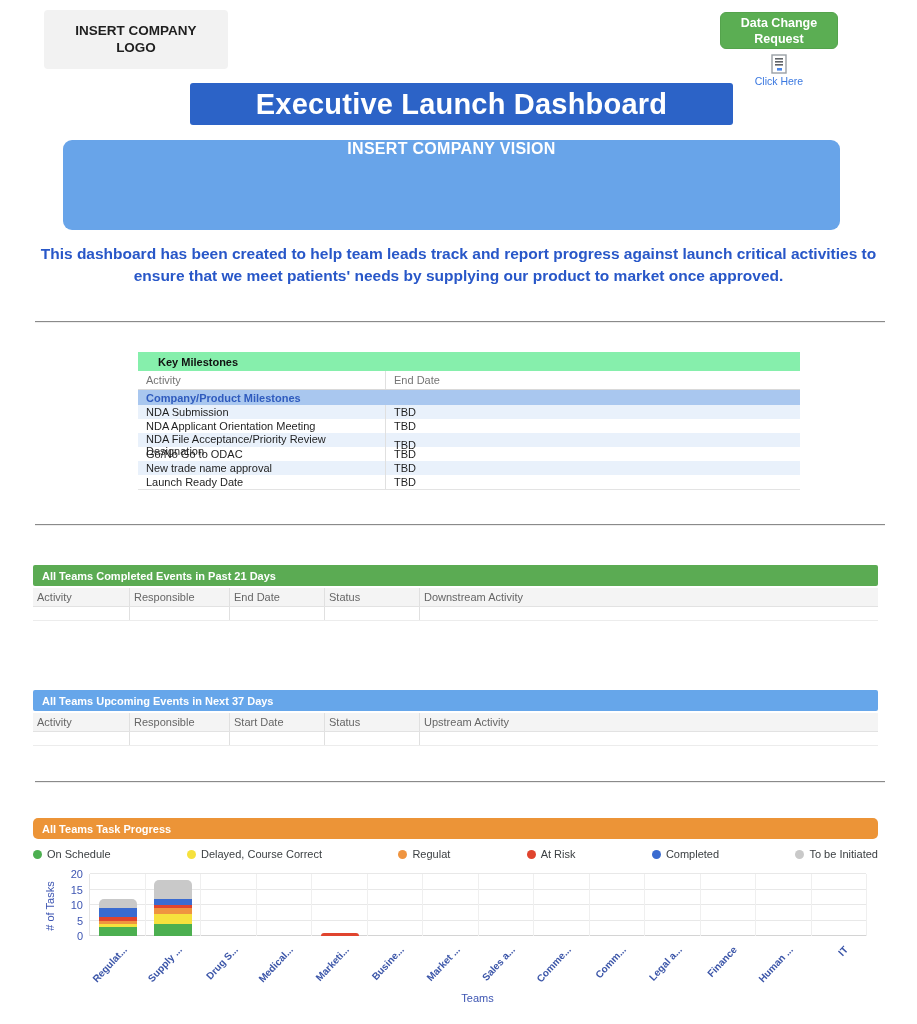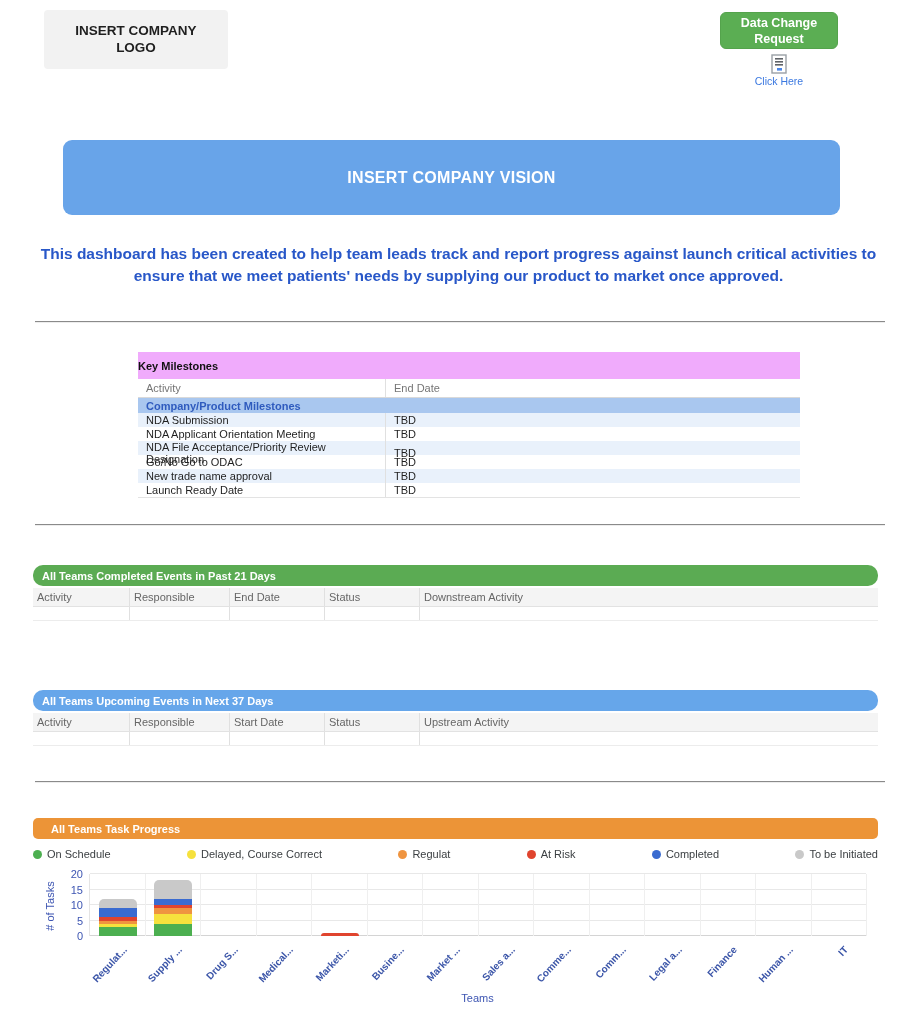--- a/index.html
+++ b/index.html
@@ -14,57 +14,57 @@
   .dcr-wrap { position:absolute; left:720px; top:12px; width:118px; text-align:center; }
   .dcr-btn { display:block; width:118px; height:37px; background:#5bae53; border:1px solid #54a34c;
     border-radius:6px; color:#fff; font-weight:bold; font-size:12.5px; line-height:1.3;
     font-family:"Liberation Sans",sans-serif; cursor:pointer; padding:2px 4px; }
   .dcr-icon { margin:5px auto 1px auto; width:16px; height:20px; cursor:pointer; }
   .dcr-link { display:block; margin-top:1px; color:#3a78e0; font-size:10.5px; text-decoration:none; cursor:pointer; }
 
   .title-banner { position:absolute; left:190px; top:83px; width:543px; height:42px; background:#2c63c7;
     border-radius:3px; display:flex; align-items:center; justify-content:center;
     color:#fff; font-size:29px; font-weight:800; letter-spacing:0.2px; }
-  .vision-banner { position:absolute; left:63px; top:140px; width:777px; height:75px; background:#68a4e9;
-    border-radius:9px; display:flex; align-items:center; justify-content:center;
+  .vision-banner { position:absolute; left:63px; top:140px; width:777px; height:90px; background:#68a4e9;
+    border-radius:9px; display:flex; justify-content:center;
     color:#fff; font-size:16px; font-weight:bold; letter-spacing:0.3px; }
   .intro { position:absolute; left:38px; top:243px; width:841px; margin:0; text-align:center;
     color:#2857c8; font-size:15.5px; font-weight:bold; line-height:1.4; }
 
   hr.divider { position:absolute; left:35px; width:850px; height:2px; margin:0; border:none;
     border-top:1px solid #8a8a8a; border-bottom:1px solid #ededed; }
   .d1 { top:321px; } .d2 { top:524px; } .d3 { top:781px; }
 
   
   .ms-table { position:absolute; left:138px; top:352px; width:662px; font-size:11px; color:#1f1f1f;
     border-bottom:1px solid #e3e3e3; }
-  .ms-title { height:27px; background:#f0abfc; font-weight:bold; color:#111; display:flex; align-items:center; padding-left:0; }
+  .ms-title { height:19px; background:#86efac; font-weight:bold; color:#111; display:flex; align-items:center; padding-left:20px; }
   .ms-row { display:grid; grid-template-columns:248px 1fr; align-items:center; }
   .ms-head { height:19px; color:#757575; border-bottom:1px solid #d9d9d9; background:#fff; }
   .ms-head > div, .ms-datarow > div { padding-left:8px; }
   .ms-head > div:first-child, .ms-datarow > div:first-child { border-right:1px solid #e0e0e0; height:100%; display:flex; align-items:center; }
   .ms-section { height:15px; background:#a9c7ef; color:#2f5bbe; font-weight:bold; display:flex; align-items:center; padding-left:8px; }
   .ms-datarow { height:14px; background:#fff; }
   .ms-datarow.alt { background:#e9f1fb; }
 
   
   .ev-table { position:absolute; left:33px; width:845px; font-size:11px; }
   .ev-completed { top:565px; } .ev-upcoming { top:690px; }
-  .ev-header { height:21px; border-radius:10px; color:#fff; font-weight:bold; display:flex; align-items:center; padding-left:9px; }
+  .ev-header { height:21px; border-radius:2px; color:#fff; font-weight:bold; display:flex; align-items:center; padding-left:9px; }
   .ev-header.green { background:#5bab53; }
   .ev-header.blue  { background:#66a6ea; }
   .ev-grid { display:grid; grid-template-columns:97px 100px 95px 95px 1fr; }
   .ev-cols { margin-top:2px; background:#f4f4f4; color:#666; height:19px; border-bottom:1px solid #e2e2e2; }
   .ev-cols > div, .ev-empty > div { display:flex; align-items:center; padding-left:4px; border-right:1px solid #e0e0e0; }
   .ev-cols > div:last-child, .ev-empty > div:last-child { border-right:none; }
   .ev-empty { height:14px; background:#fff; border-bottom:1px solid #ececec; }
 
   
   .tp-header { position:absolute; left:33px; top:818px; width:845px; height:21px; background:#ec9437;
-    border-radius:5px; color:#fff; font-weight:bold; font-size:11px; display:flex; align-items:center; padding-left:18px; }
+    border-radius:5px; color:#fff; font-weight:bold; font-size:11px; display:flex; align-items:center; padding-left:9px; }
   .chart { position:absolute; left:33px; top:840px; width:845px; height:178px; }
   .legend { position:absolute; left:0; top:8px; width:100%; display:flex; justify-content:space-between; gap:14px;
     font-size:11px; color:#3c4043; }
   .legend-item { display:flex; align-items:center; gap:5px; }
   .legend-dot { width:9px; height:9px; border-radius:50%; display:inline-block; }
   .plot { position:absolute; left:56px; top:34px; width:777px; height:62px; border-left:1px solid #e4e4e4; }
   .gridline { position:absolute; left:0; width:100%; height:1px; background:#e8e8e8; }
   .gridline.zero { background:#d4d4d4; }
   .ytick { position:absolute; right:100%; width:34px; padding-right:7px; text-align:right;
     font-size:11px; color:#3d55b2; }
@@ -94,20 +94,23 @@
         <rect x="1" y="1" width="14" height="18" fill="#ffffff" stroke="#9aa0a6" stroke-width="1.4"></rect>
         <rect x="4" y="4" width="8" height="1.6" fill="#5f6368"></rect>
         <rect x="4" y="7" width="8" height="1.6" fill="#5f6368"></rect>
         <rect x="4" y="10" width="8" height="1.6" fill="#5f6368"></rect>
         <rect x="6" y="14" width="5" height="2.6" fill="#4a86e8"></rect>
       </svg>
     </div>
     <a class="dcr-link">Click Here</a>
   </div>
 
+  <div class="title-banner">
+    <span>Executive Launch Dashboard</span>
+  </div>
 
   <div class="vision-banner">
     <span>INSERT COMPANY VISION</span>
   </div>
 
   <p class="intro">This dashboard has been created to help team leads track and report progress against launch critical activities to ensure that we meet patients' needs by supplying our product to market once approved.</p>
 
   <hr class="divider d1">
 
   <div class="ms-table">

